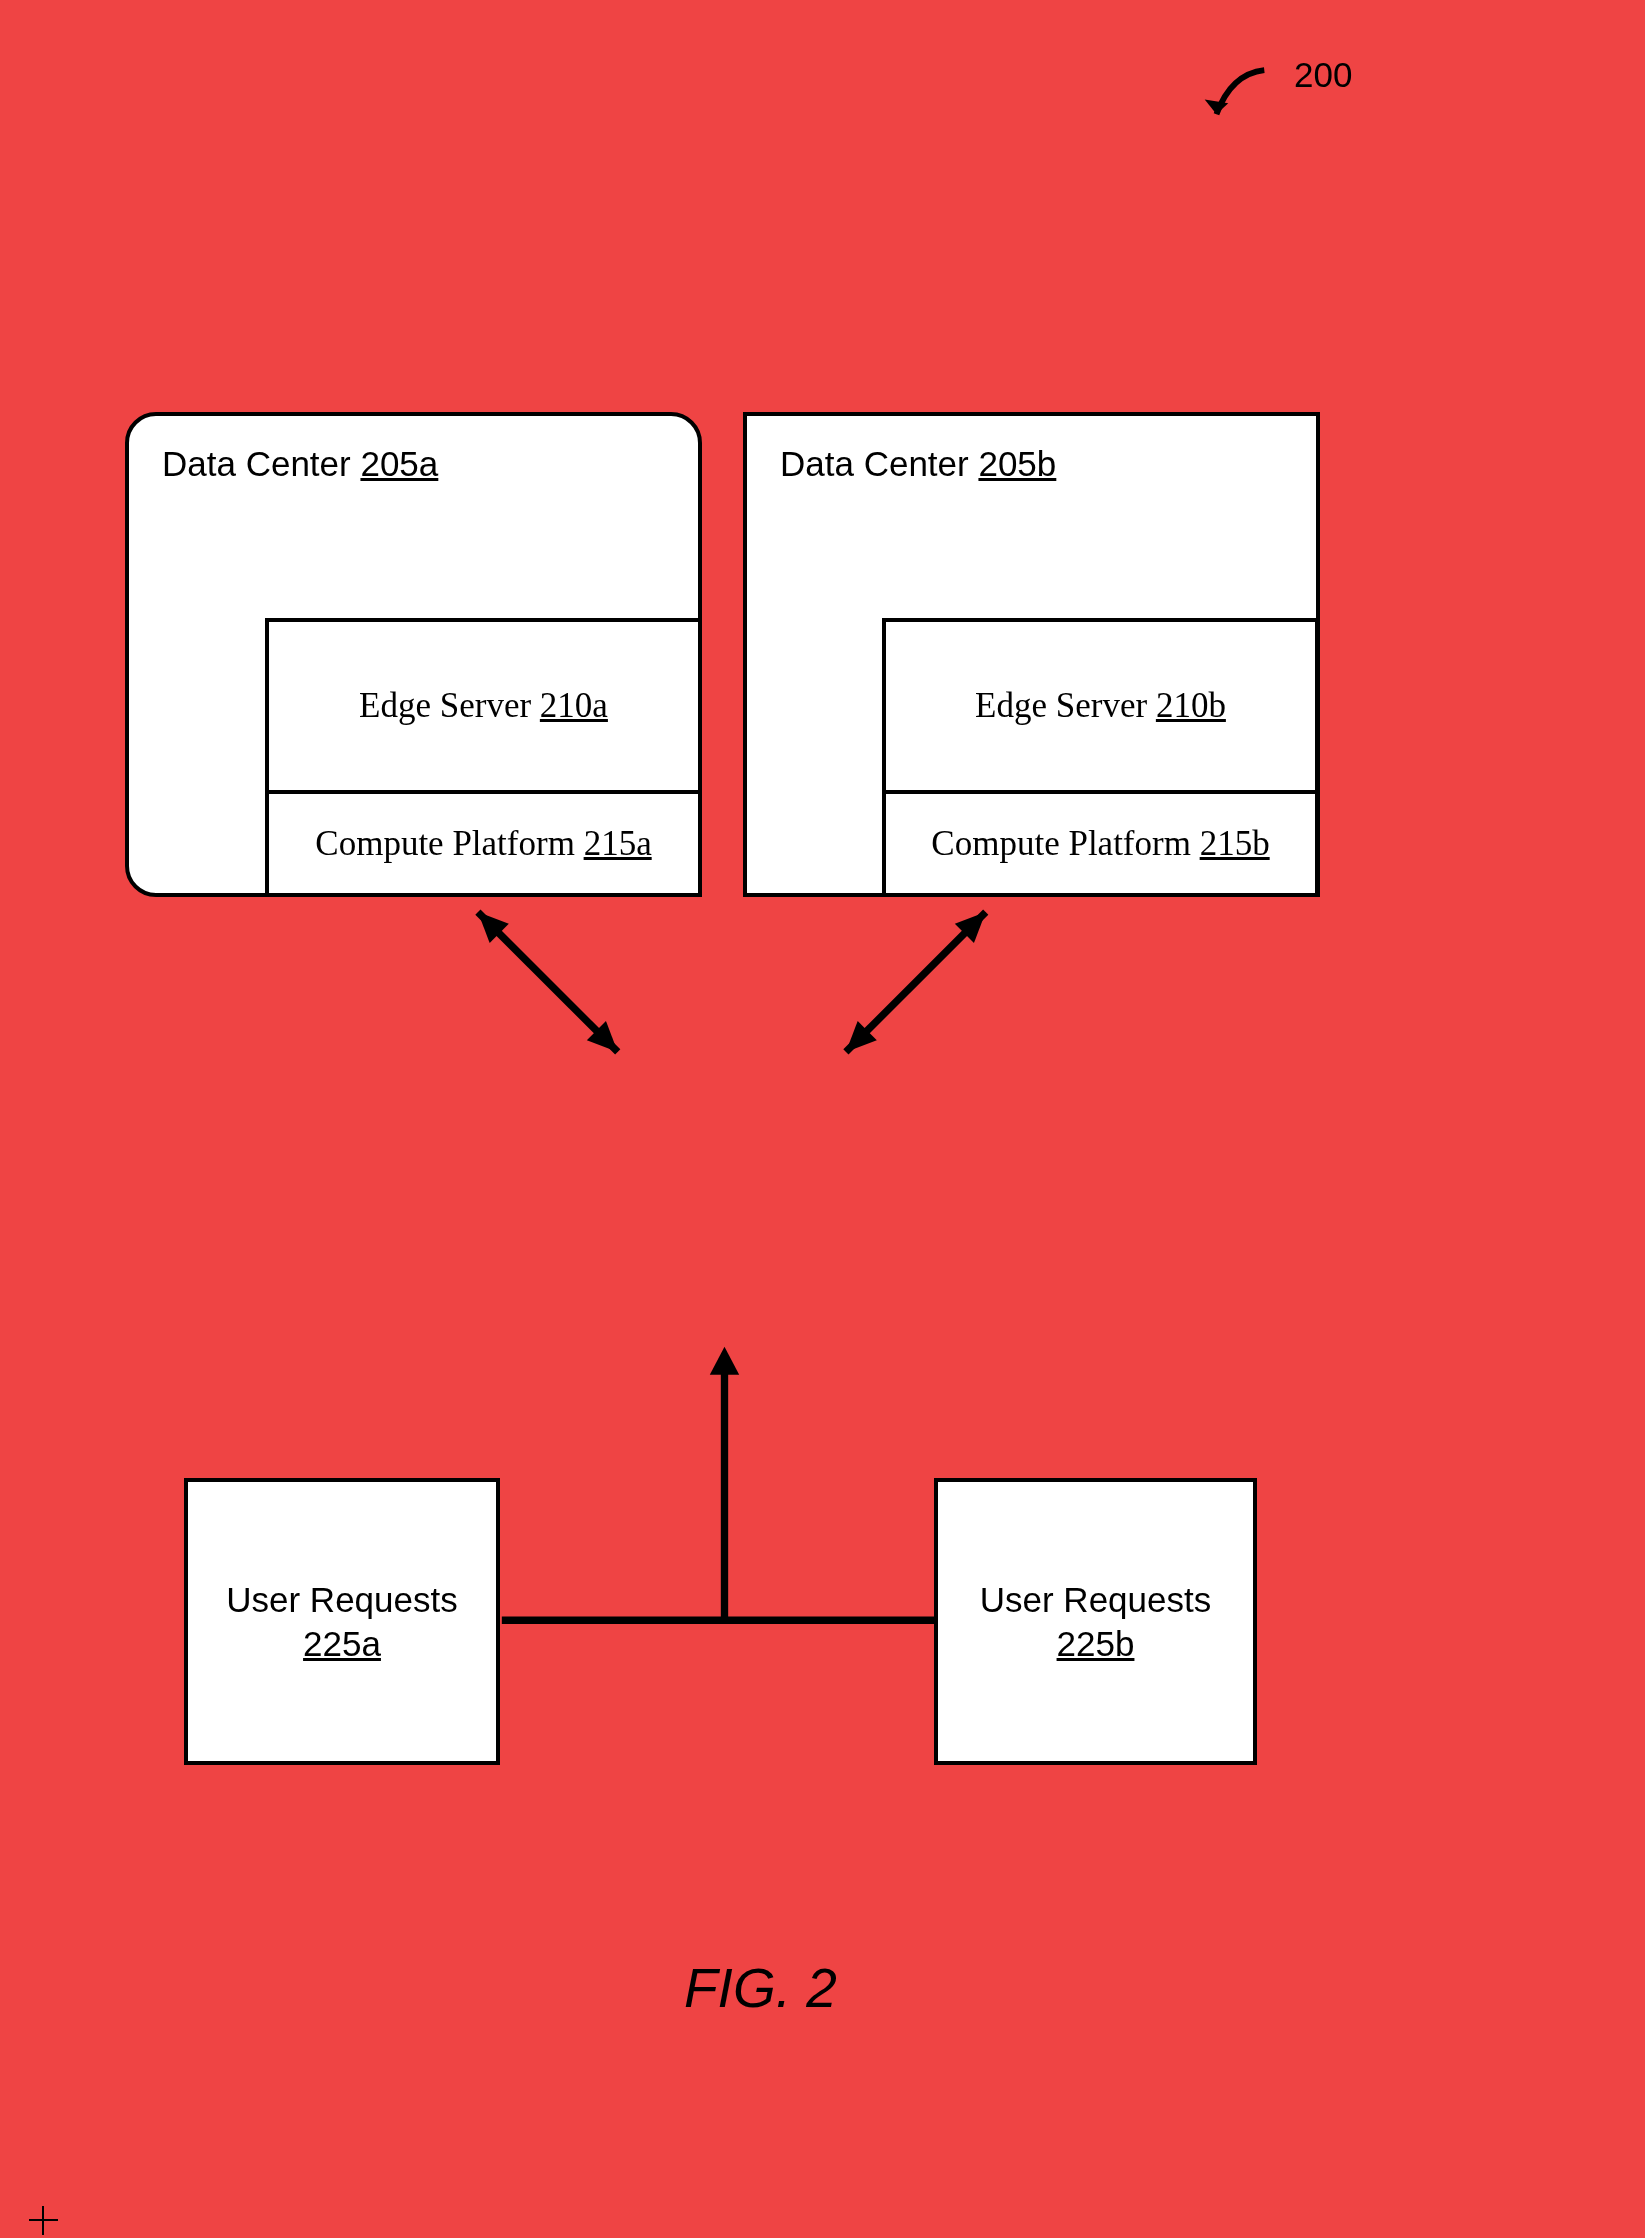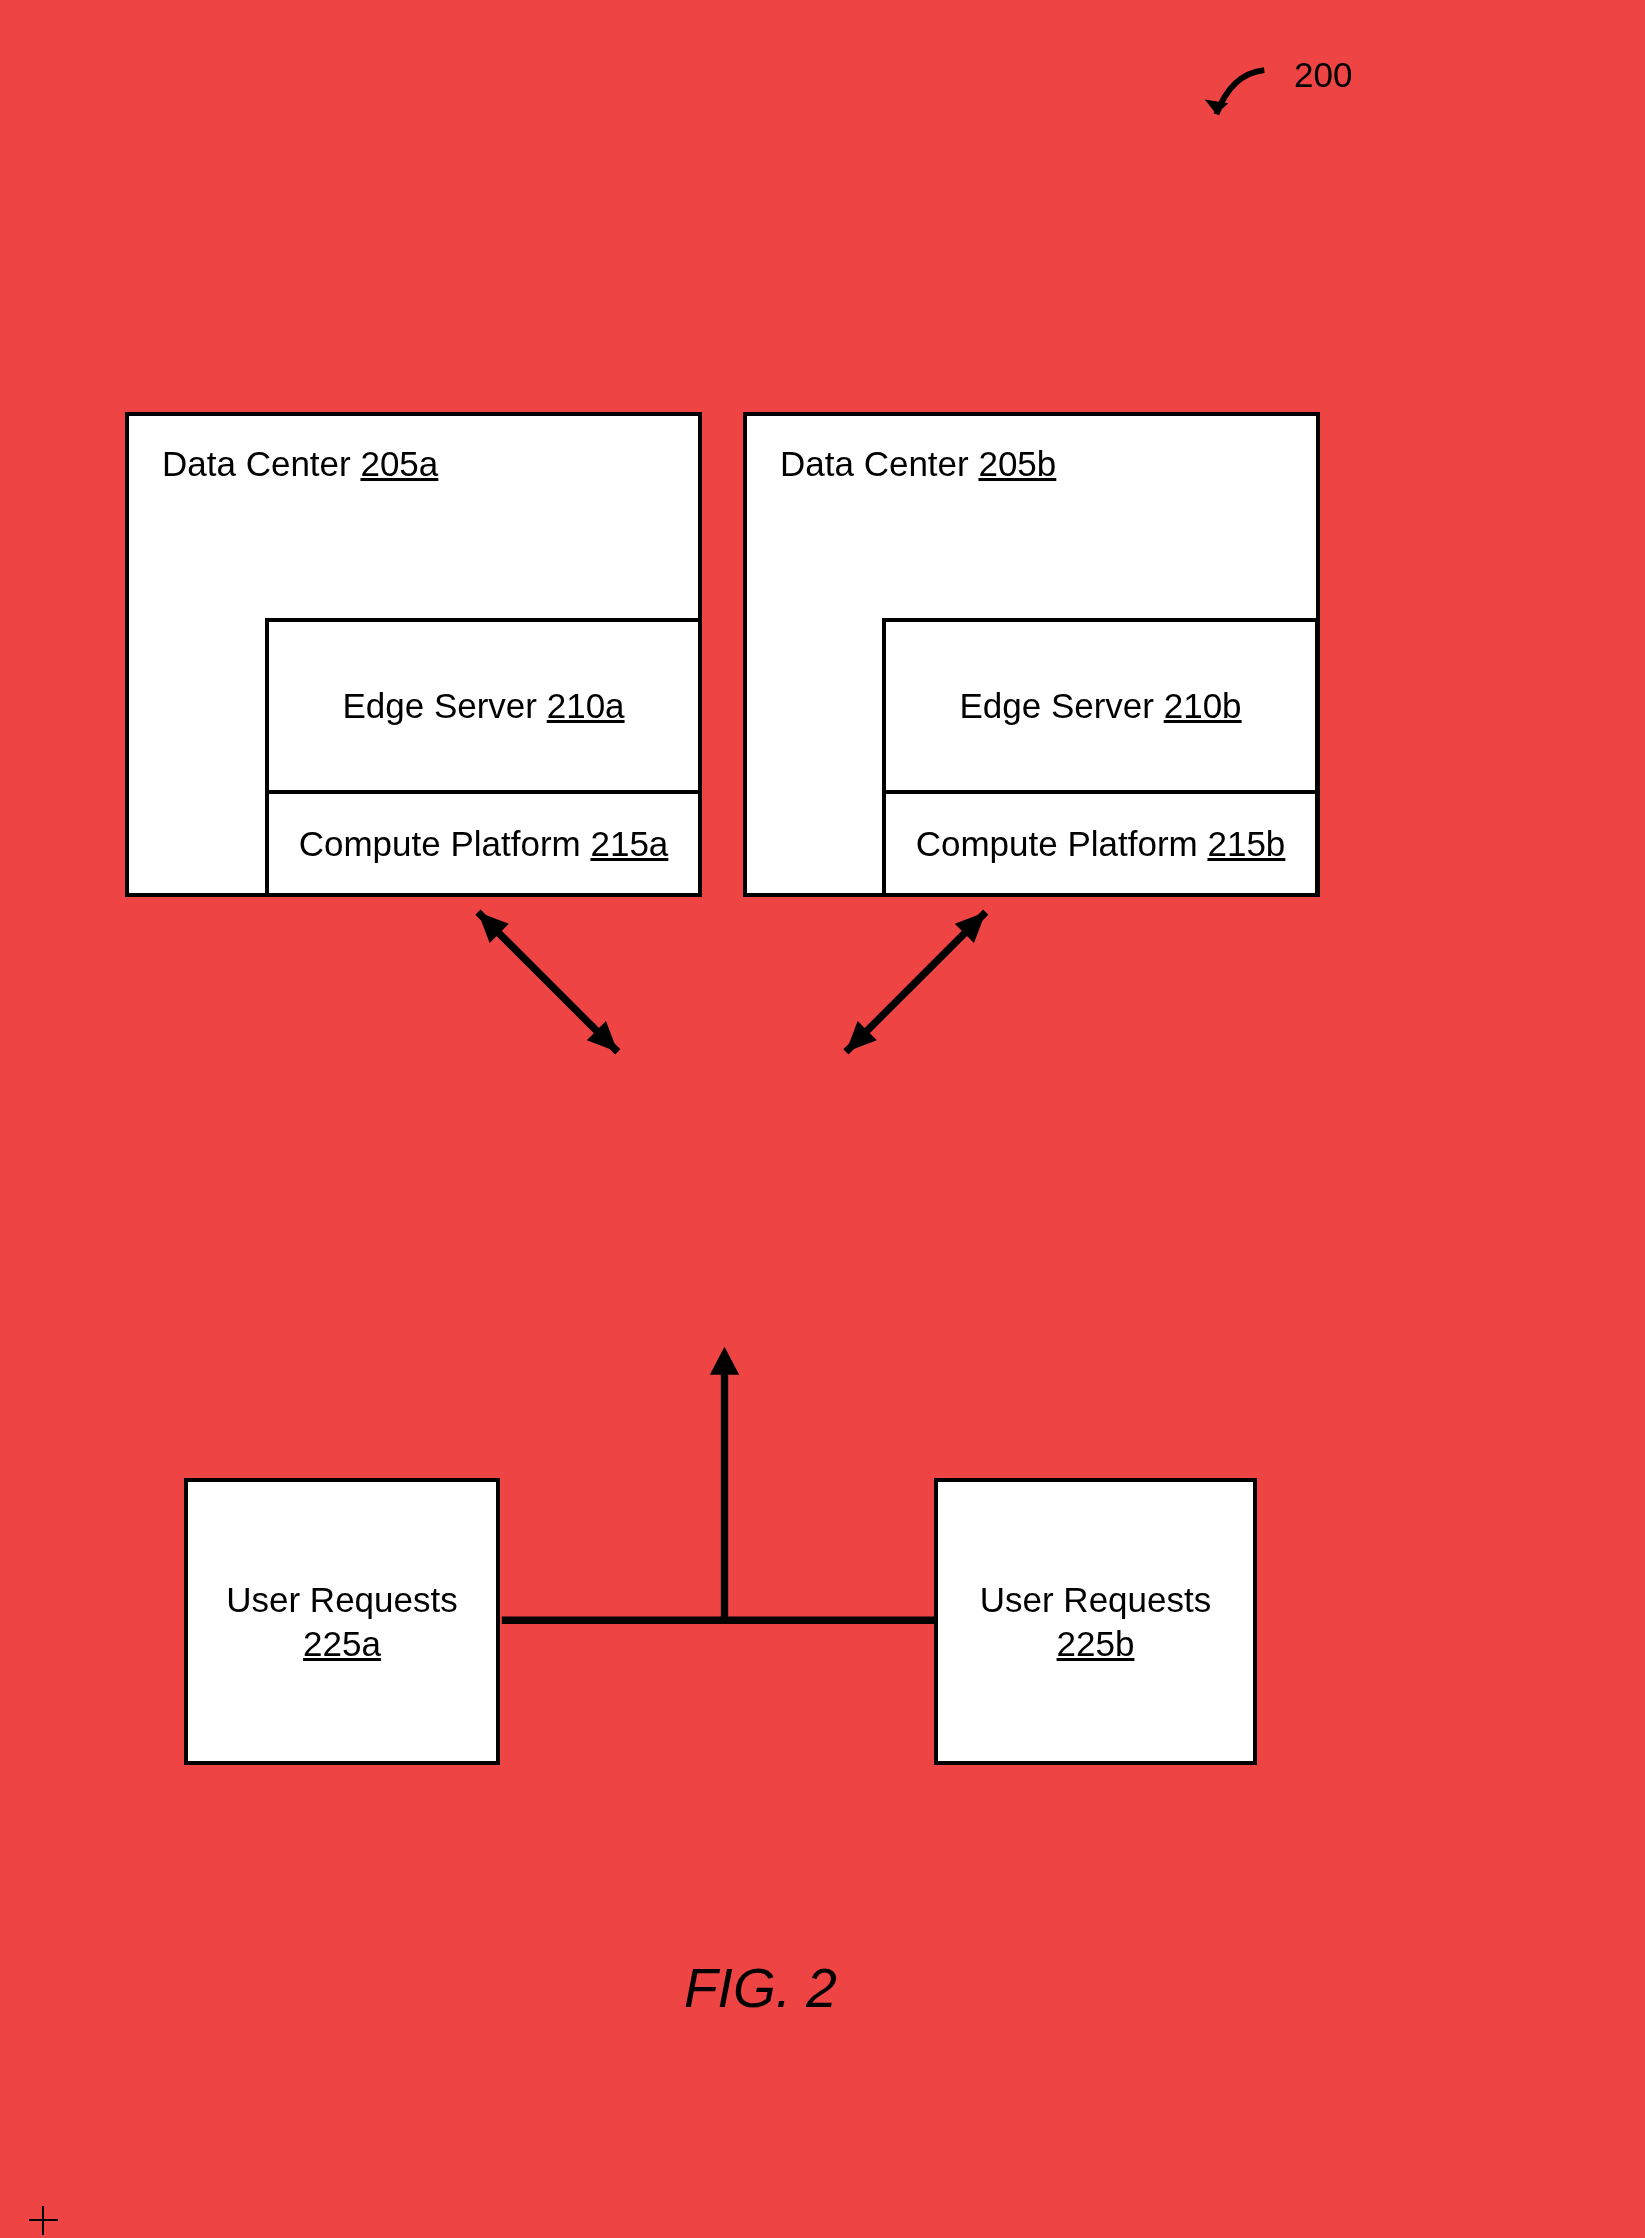--- a/index.html
+++ b/index.html
@@ -32,20 +32,21 @@
     flex-direction: column;
     align-items: center;
     justify-content: center;
     text-align: center;
   }
   .center-row {
     display: flex;
     align-items: center;
     justify-content: center;
     text-align: center;
+    font-family: Liberation Serif, serif;
   }
   svg.conn {
     position: absolute;
     overflow: visible;
   }
   .fig {
     position: absolute;
     font-style: italic;
     font-size: 55px;
   }
@@ -68,21 +69,21 @@
 <body>
 
 <div class="page">
 
   <div class="label" style="position:absolute; left:1294px; top:53px;">200</div>
   <svg class="conn" style="left:1176px; top:59px; width:103px; height:81px;" viewBox="0 0 140 110" width="103" height="81">
     <path d="M120 15 Q 75 20 55 75" stroke="#000" stroke-width="8" fill="none"></path>
     <polygon points="55,75 39,55 71,60" fill="#000"></polygon>
   </svg>
 
-  <div class="box" style="left:125px; top:412px; width:577px; height:485px;">
+  <div class="box" style="left:125px; top:412px; width:577px; height:485px;border-radius:31px;">
     <div class="label" style="position:absolute; left:33px; top:26px;">
       <span>Data Center </span><span class="under">205a</span>
     </div>
   </div>
   <div class="box center-row" style="left:265px; top:618px; width:437px; height:176px;">
     <div class="label">
       <span>Edge Server </span><span class="under">210a</span>
     </div>
   </div>
   <div class="box center-row" style="left:265px; top:790px; width:437px; height:107px;">

